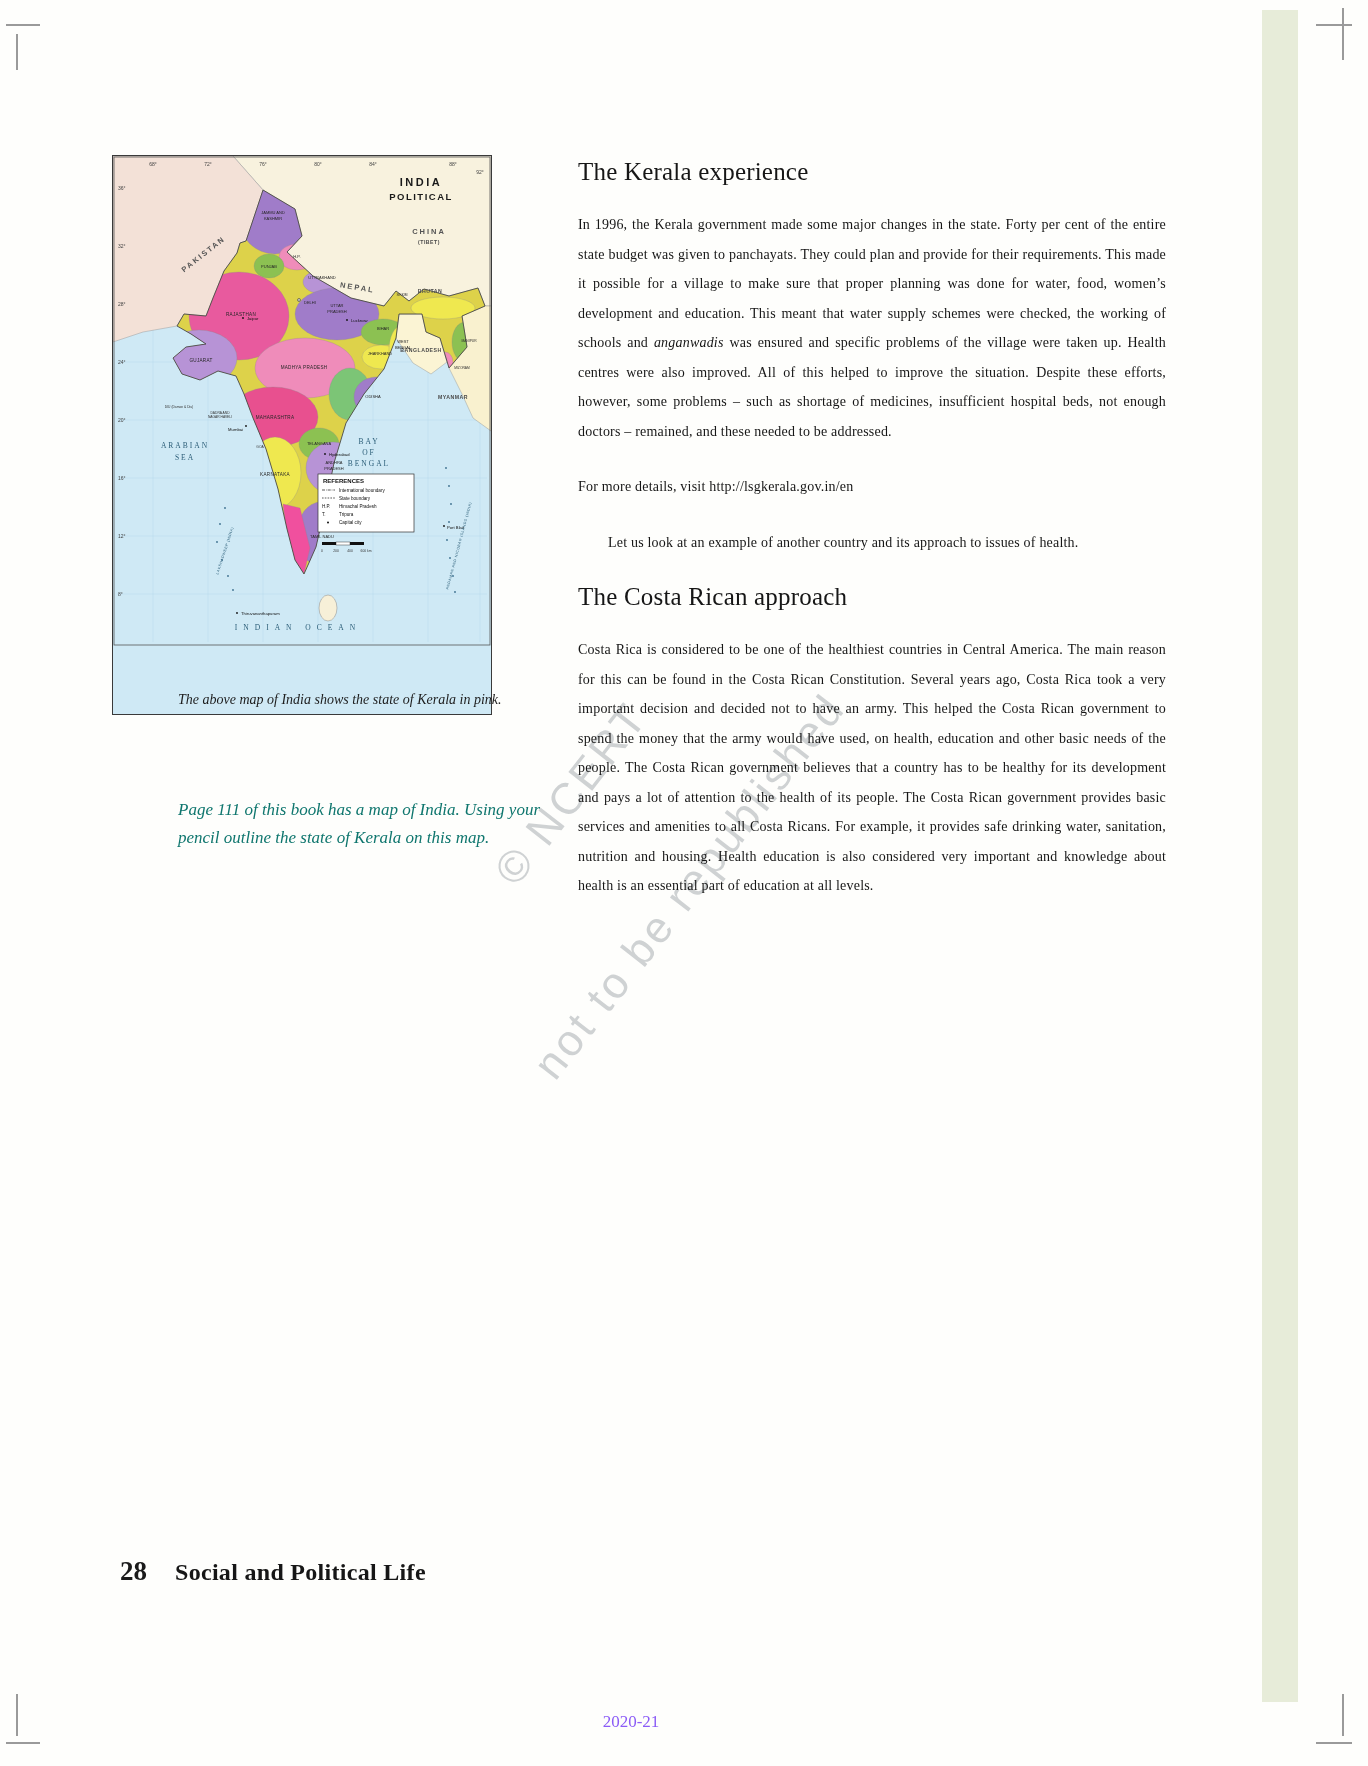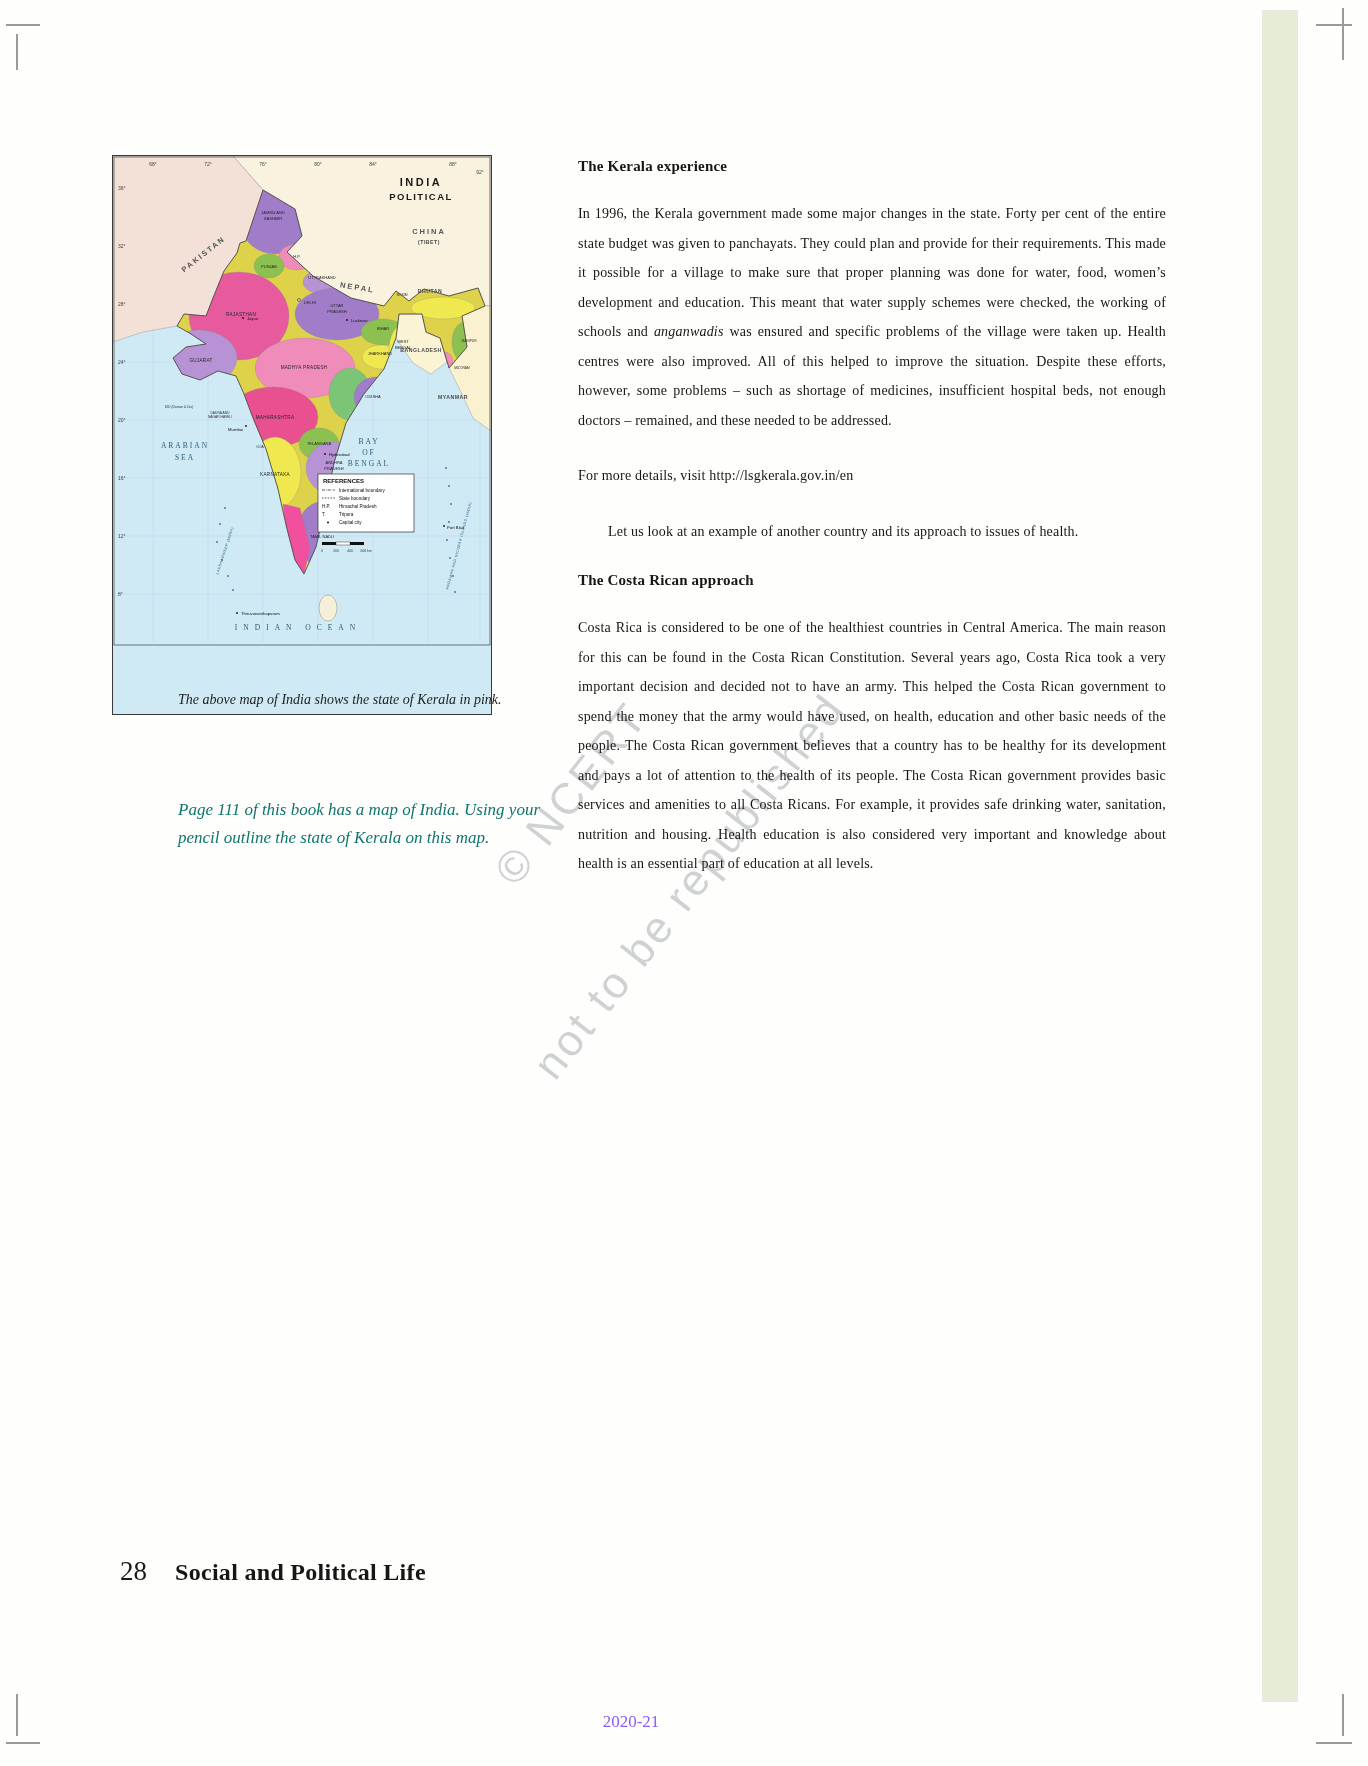--- a/index.html
+++ b/index.html
@@ -41,34 +41,34 @@
   .m-island  { font-family:"Liberation Sans",sans-serif; font-size:3.6px; letter-spacing:0.5px; fill:#2c5e78; }
 
   
   .caption-1 { position:absolute; left:178px; top:686px; width:368px; font-style:italic;
     font-size:14px; line-height:28px; color:#1d1d1d; }
   .caption-2 { position:absolute; left:178px; top:796px; width:368px; font-style:italic;
     font-size:17px; line-height:28px; color:#0f766e; }
 
   
   .text-col { position:absolute; left:578px; top:158px; width:588px; }
-  .text-col h2 { font-size:15px; font-weight:bold; margin:0 0 24px 0; letter-spacing:0.2px; }
+  .text-col h2 { font-size:25px; font-weight:normal; margin:0 0 24px 0; letter-spacing:0.2px; }
   .text-col h2.second { }
   .text-col p { font-size:14px; line-height:29.5px; text-align:justify; margin:0 0 26px 0; letter-spacing:0.2px; }
   .text-col p.indent { text-indent:30px; }
   .text-col em { font-style:italic; }
 
   
   .watermark { position:absolute; left:340px; top:690px; width:580px; text-align:center;
     transform:rotate(-52deg); color:#8f969c; opacity:0.42; font-size:44px; letter-spacing:3px;
     line-height:150px; pointer-events:none; font-family:"Liberation Sans",sans-serif; }
 
   
   .footer { position:absolute; left:120px; top:1556px; display:flex; align-items:baseline; gap:28px; }
-  .footer .num { font-size:27px; color:#1a1a1a; }
+  .footer .num { font-size:27px; color:#1a1a1a;font-weight:bold; }
   .footer .title { font-size:24px; font-weight:bold; letter-spacing:0.3px;text-align:center; }
   .edition { position:absolute; left:0; top:1712px; width:1262px; text-align:center; font-size:17px; color:#8b5cf6; }
 </style>
 </head>
 <body>
 
 <div class="page">
 
   <div class="edge-band"></div>
   <div class="crop crop-tl-h"></div>

